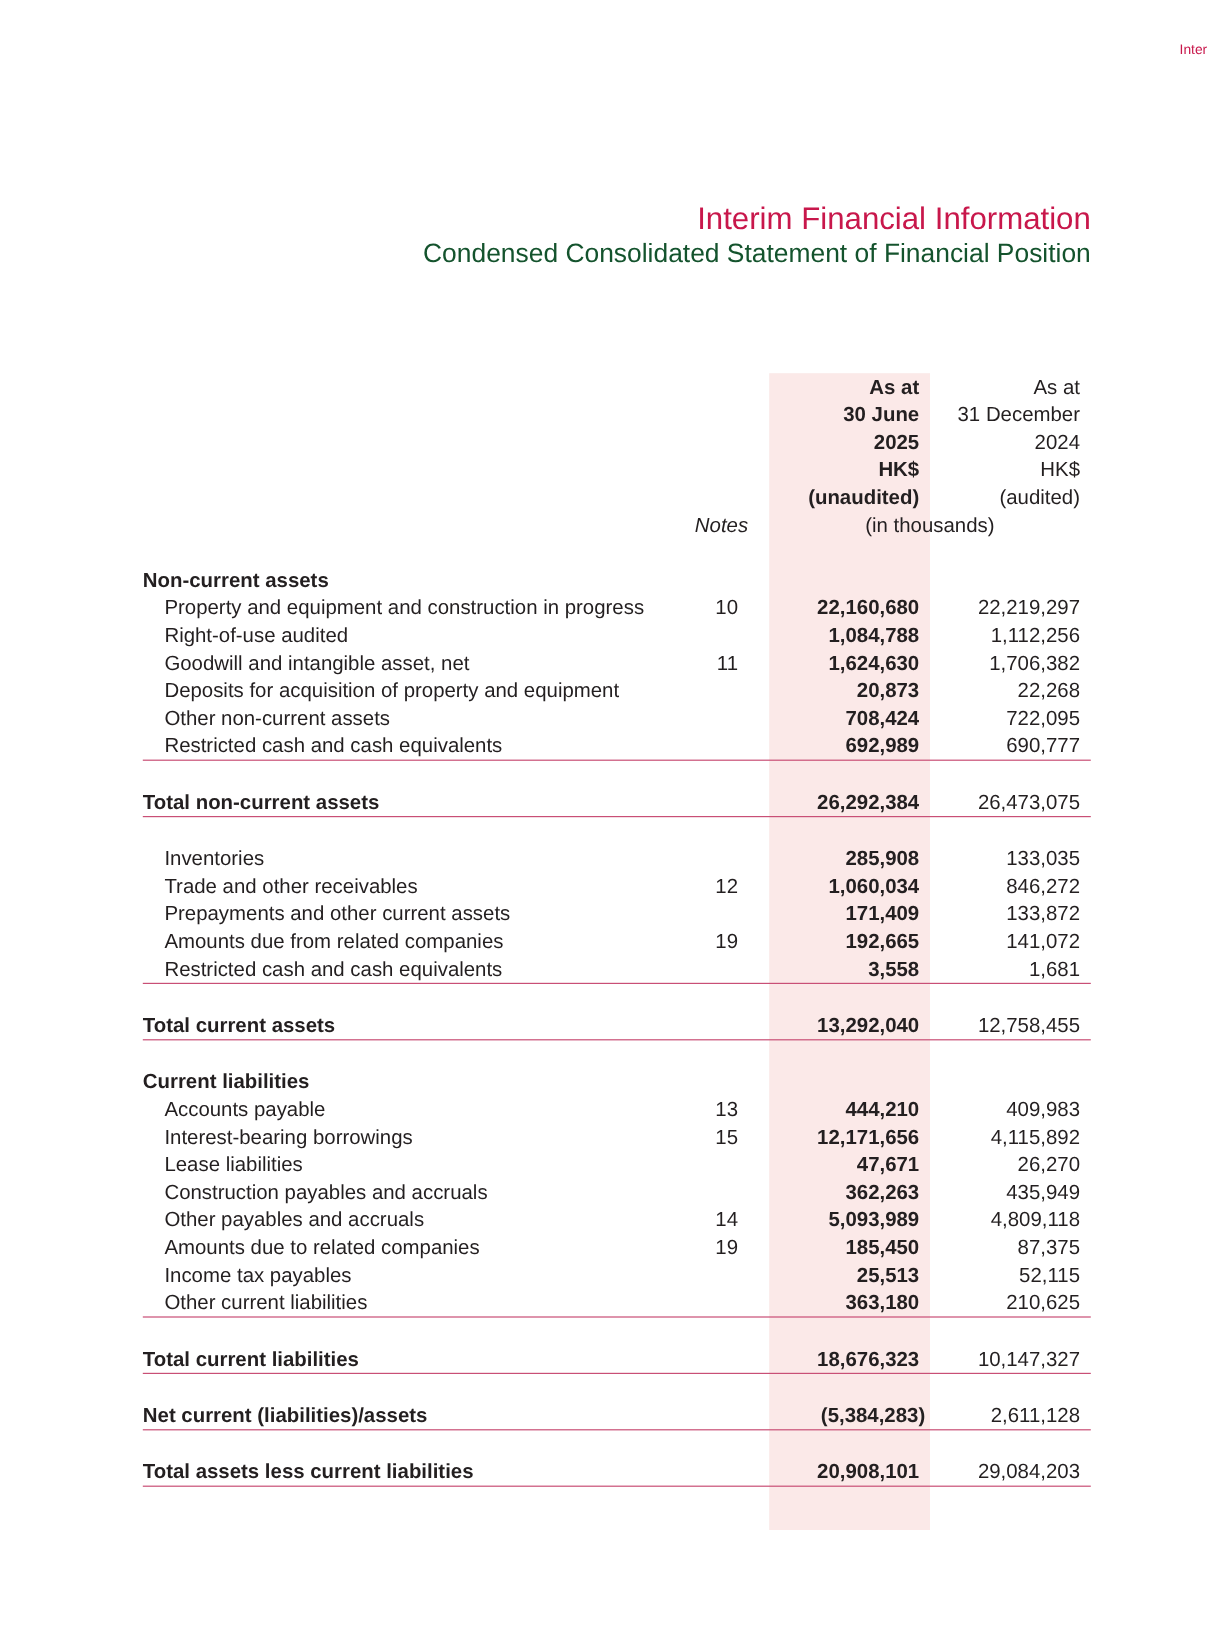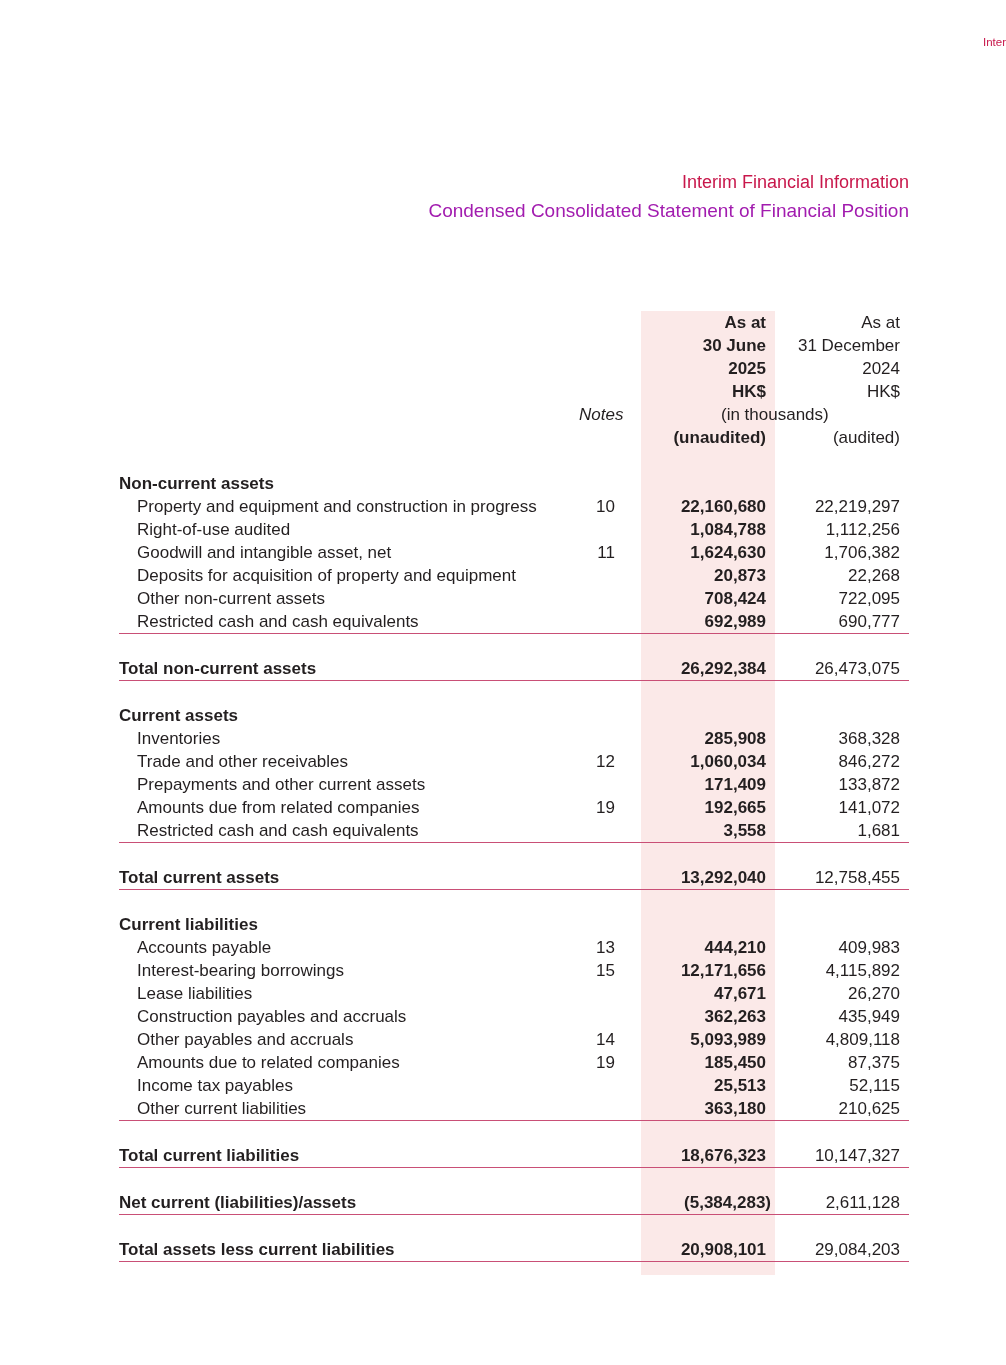--- a/index.html
+++ b/index.html
@@ -46,28 +46,28 @@
       color: #d9526b;
       line-height: 1;
     }
     .title-block {
       position: absolute;
       right: 97px;
       top: 166px;
       text-align: right;
     }
     .main-title {
-      font-size: 18px;
+      font-size: 26px;
       color: #c8174b;
       line-height: 32px;
       white-space: nowrap;
     }
     .sub-title {
-      font-size: 19px;
-      color: #a21caf;
+      font-size: 22px;
+      color: #14532d;
       line-height: 26px;
       white-space: nowrap;
     }
     .statement {
       position: absolute;
       left: 119px;
       top: 311px;
       width: 790px;
     }
     .highlight-col {
@@ -158,26 +158,26 @@
   </div>
   <div class="row head">
     <span class="cur">2025</span>
     <span class="prev">2024</span>
   </div>
   <div class="row head">
     <span class="cur">HK$</span>
     <span class="prev">HK$</span>
   </div>
   <div class="row head">
+    <span class="cur">(unaudited)</span>
+    <span class="prev" style="font-weight:normal">(audited)</span>
+  </div>
+  <div class="row head">
     <span class="notes-label">Notes</span>
     <span class="center-span">(in thousands)</span>
-  </div>
-  <div class="row head">
-    <span class="cur">(unaudited)</span>
-    <span class="prev" style="font-weight:normal">(audited)</span>
   </div>
   <div class="spacer"></div>
 
   <div class="row bold">
     <span class="label">Non-current assets</span>
   </div>
   <div id="nca-items">
       <div class="row item">
         <span class="label">Property and equipment and construction in progress</span>
         <span class="note">10</span>
@@ -218,29 +218,26 @@
   <div class="rule"></div>
   <div class="spacer"></div>
   <div class="row bold">
     <span class="label">Total non-current assets</span>
     <span class="cur">26,292,384</span>
     <span class="prev" style="font-weight:normal">26,473,075</span>
   </div>
   <div class="rule"></div>
   <div class="spacer"></div>
 
-  <div class="row bold">
-    <span class="label">Current assets</span>
-  </div>
   <div id="ca-items">
       <div class="row item">
         <span class="label">Inventories</span>
         <span class="note"></span>
         <span class="cur">285,908</span>
-        <span class="prev">368,328</span>
+        <span class="prev">133,035</span>
       </div>
       <div class="row item">
         <span class="label">Trade and other receivables</span>
         <span class="note">12</span>
         <span class="cur">1,060,034</span>
         <span class="prev">846,272</span>
       </div>
       <div class="row item">
         <span class="label">Prepayments and other current assets</span>
         <span class="note"></span>

